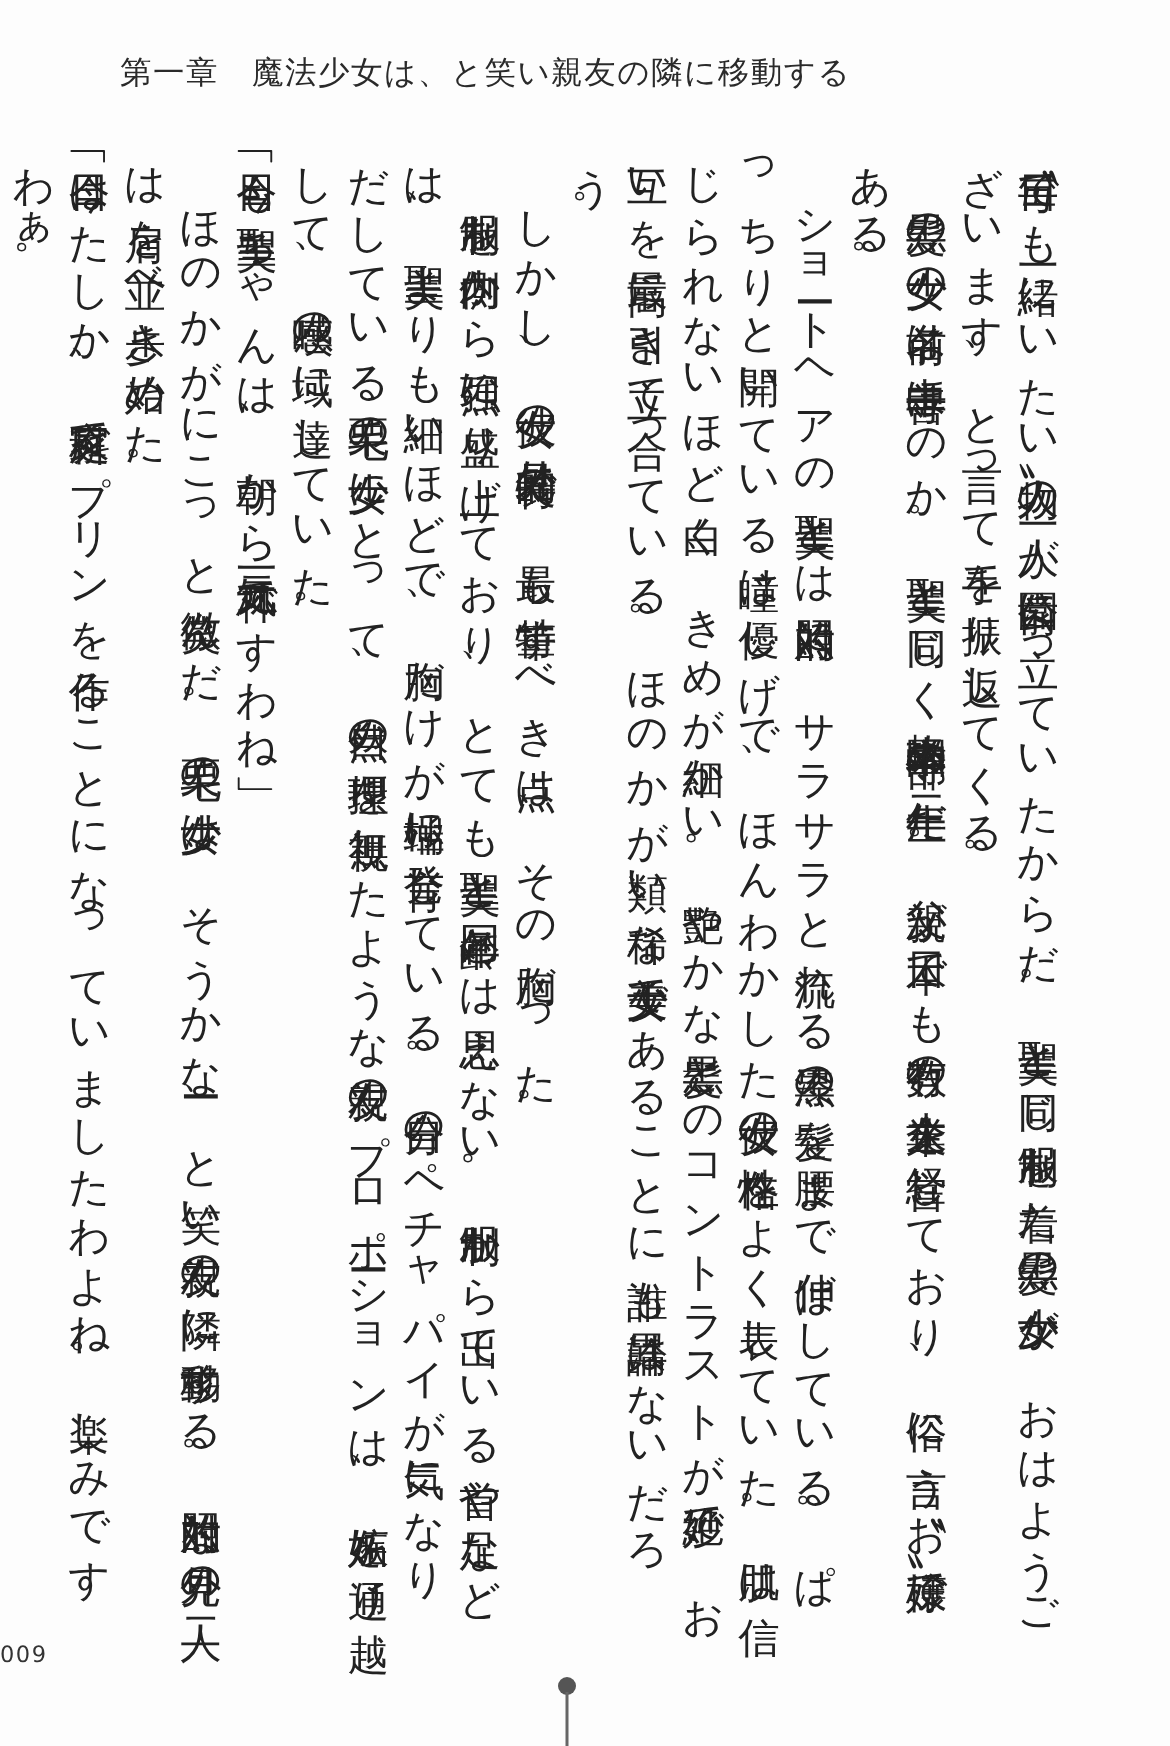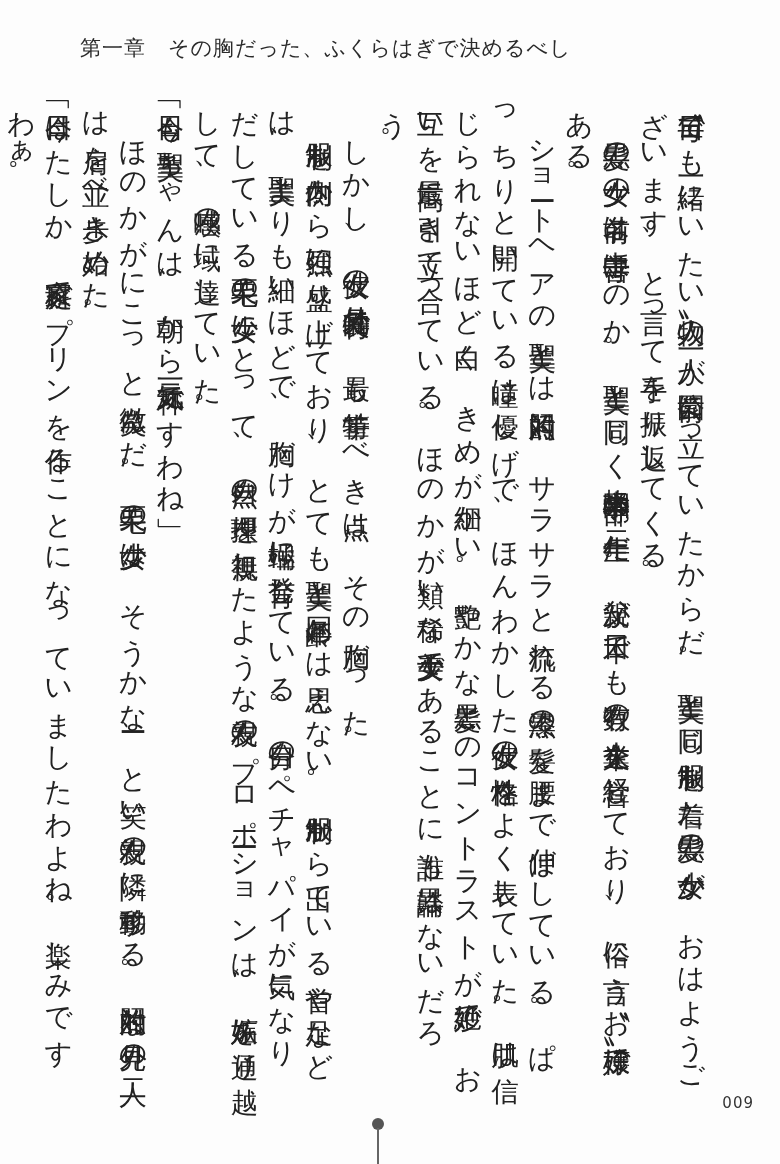--- a/index.html
+++ b/index.html
@@ -39,21 +39,21 @@
   }
   .body-text p {
     margin: 0;
     padding: 0;
   }
   .page-number {
     position: absolute;
     left: 0;
     width: 754px;
     top: 1094px;
-    text-align: right;
+    text-align: left;
     font-family: "DejaVu Sans", sans-serif;
     font-size: 15px;
     letter-spacing: 1px;
     color: #333;
   }
   .pin {
     position: absolute;
     left: 372px;
     top: 1118px;
     width: 12px;
@@ -73,21 +73,21 @@
     left: 5px;
     top: 10px;
     width: 2px;
     height: 36px;
     background: #666;
   }
 </style>
 </head>
 <body>
 
-<div class="running-head">第一章　その胸だった、ふくらはぎで決めるべし</div>
+<div class="running-head">第一章　魔法少女は、と笑い親友の隣に移動する</div>
 
 <div class="body-text">
   <p>〝毎日でも一緒にいたい人物〟の一人が公園前に立っていたからだ。聖美と同じ制服を着た黒髪の少女が、おはようございます、と言って手を振り返してくる。</p>
   <p>　黒髪の少女の名前は中善寺ほのか。聖美と同じく柊木学園中等部の二年生だ。父親が日本でも有数の大企業を経営しており、俗に言う〝お嬢様〟である。</p>
   <p>　ショートヘアの聖美とは対照的に、サラサラと流れる漆黒の髪を腰まで伸ばしている。ぱっちりと開いている瞳は優しげで、ほんわかした彼女の性格をよく表していた。肌は信じられないほど白く、きめが細かい。艶やかな黒髪とのコントラストが絶妙で、お互いを最高に引き立て合っている。ほのかが類い稀な美少女であることに誰も異論はないだろう。</p>
   <p>　しかし、彼女の外見的特長で、最も特筆すべき点は、その胸だった。</p>
   <p>　制服を内側から強烈に盛り上げており、とても聖美と同年齢とは思えない。制服から出ている首や足などは、聖美よりも細いほどで、胸だけが極端に発育している。自分のペチャパイが気になりだしている栗毛の少女にとって、自然の摂理を無視したような親友のプロポーションは、嫉妬を通り越して、感嘆の域に達していた。</p>
   <p>「今日も聖美ちゃんは、朝から元気一杯ですわね」</p>
   <p>　ほのかがにこっと微笑んだ。栗毛の少女は、そうかなー、と笑い親友の隣に移動する。対照的な外見の二人は肩を並べ歩き始めた。</p>
   <p>「今日はたしか、家庭科でプリンを作ることになっていましたわよね。楽しみですわぁ。</p>

